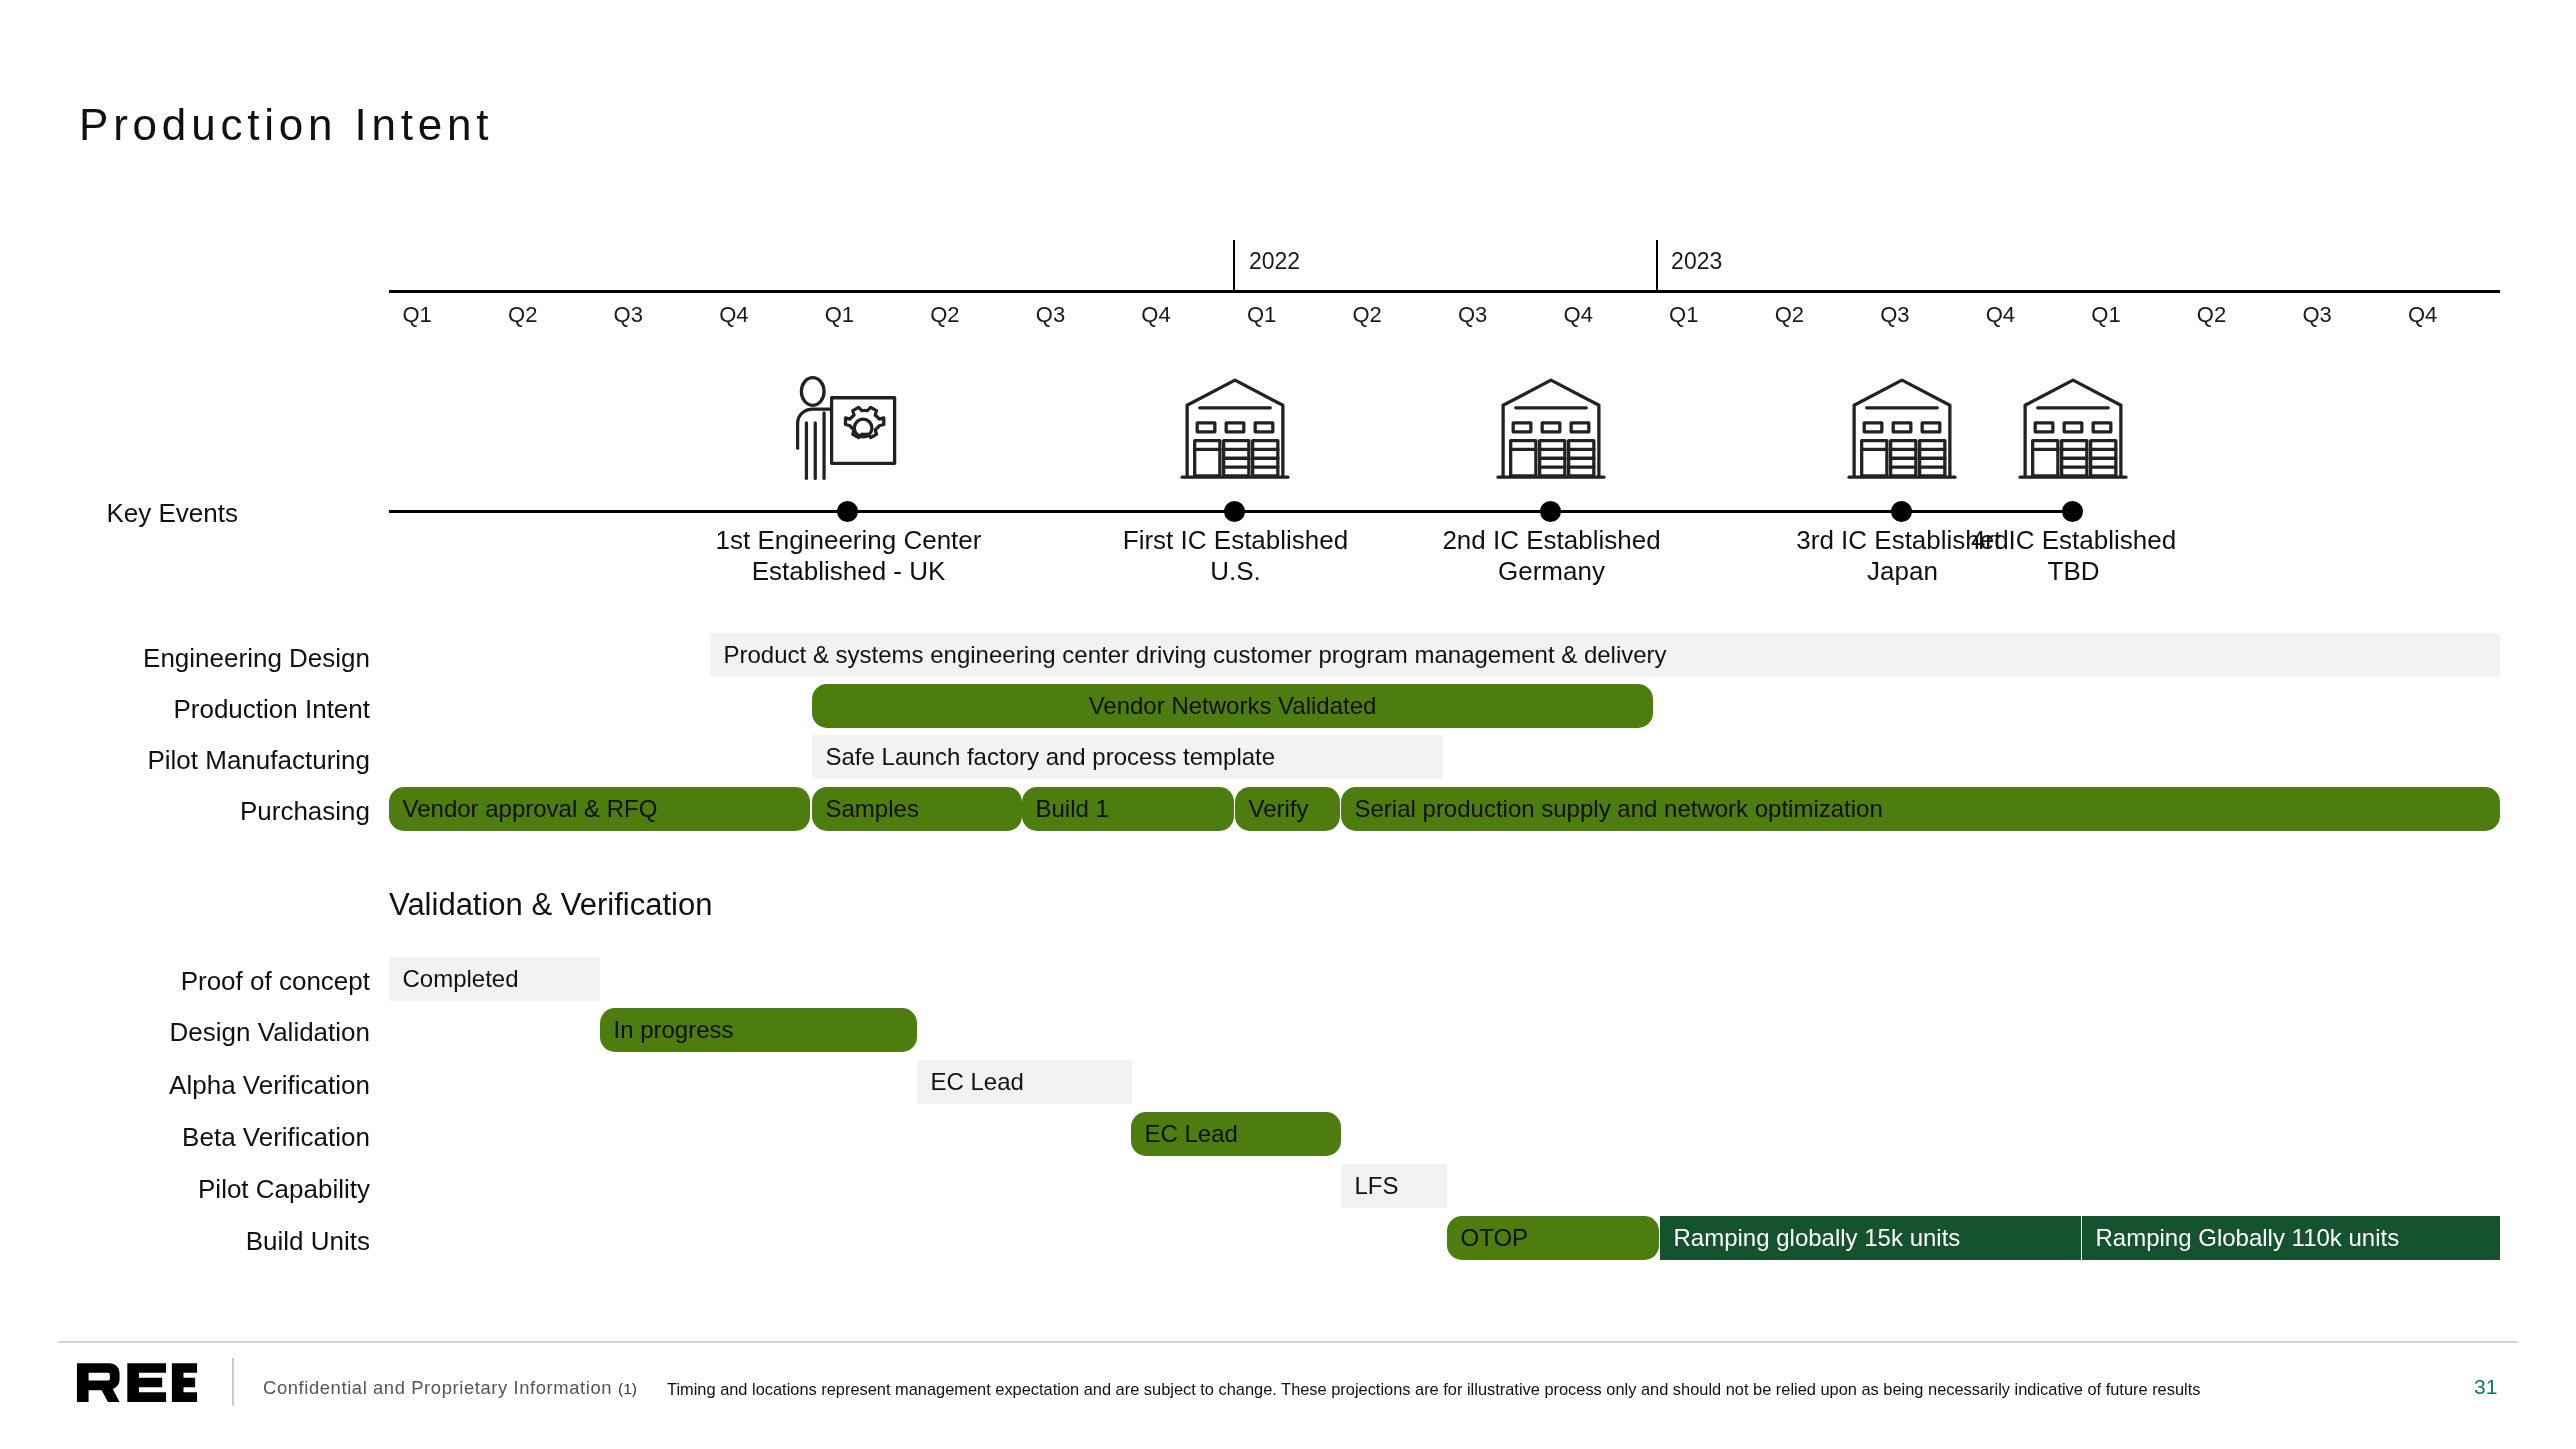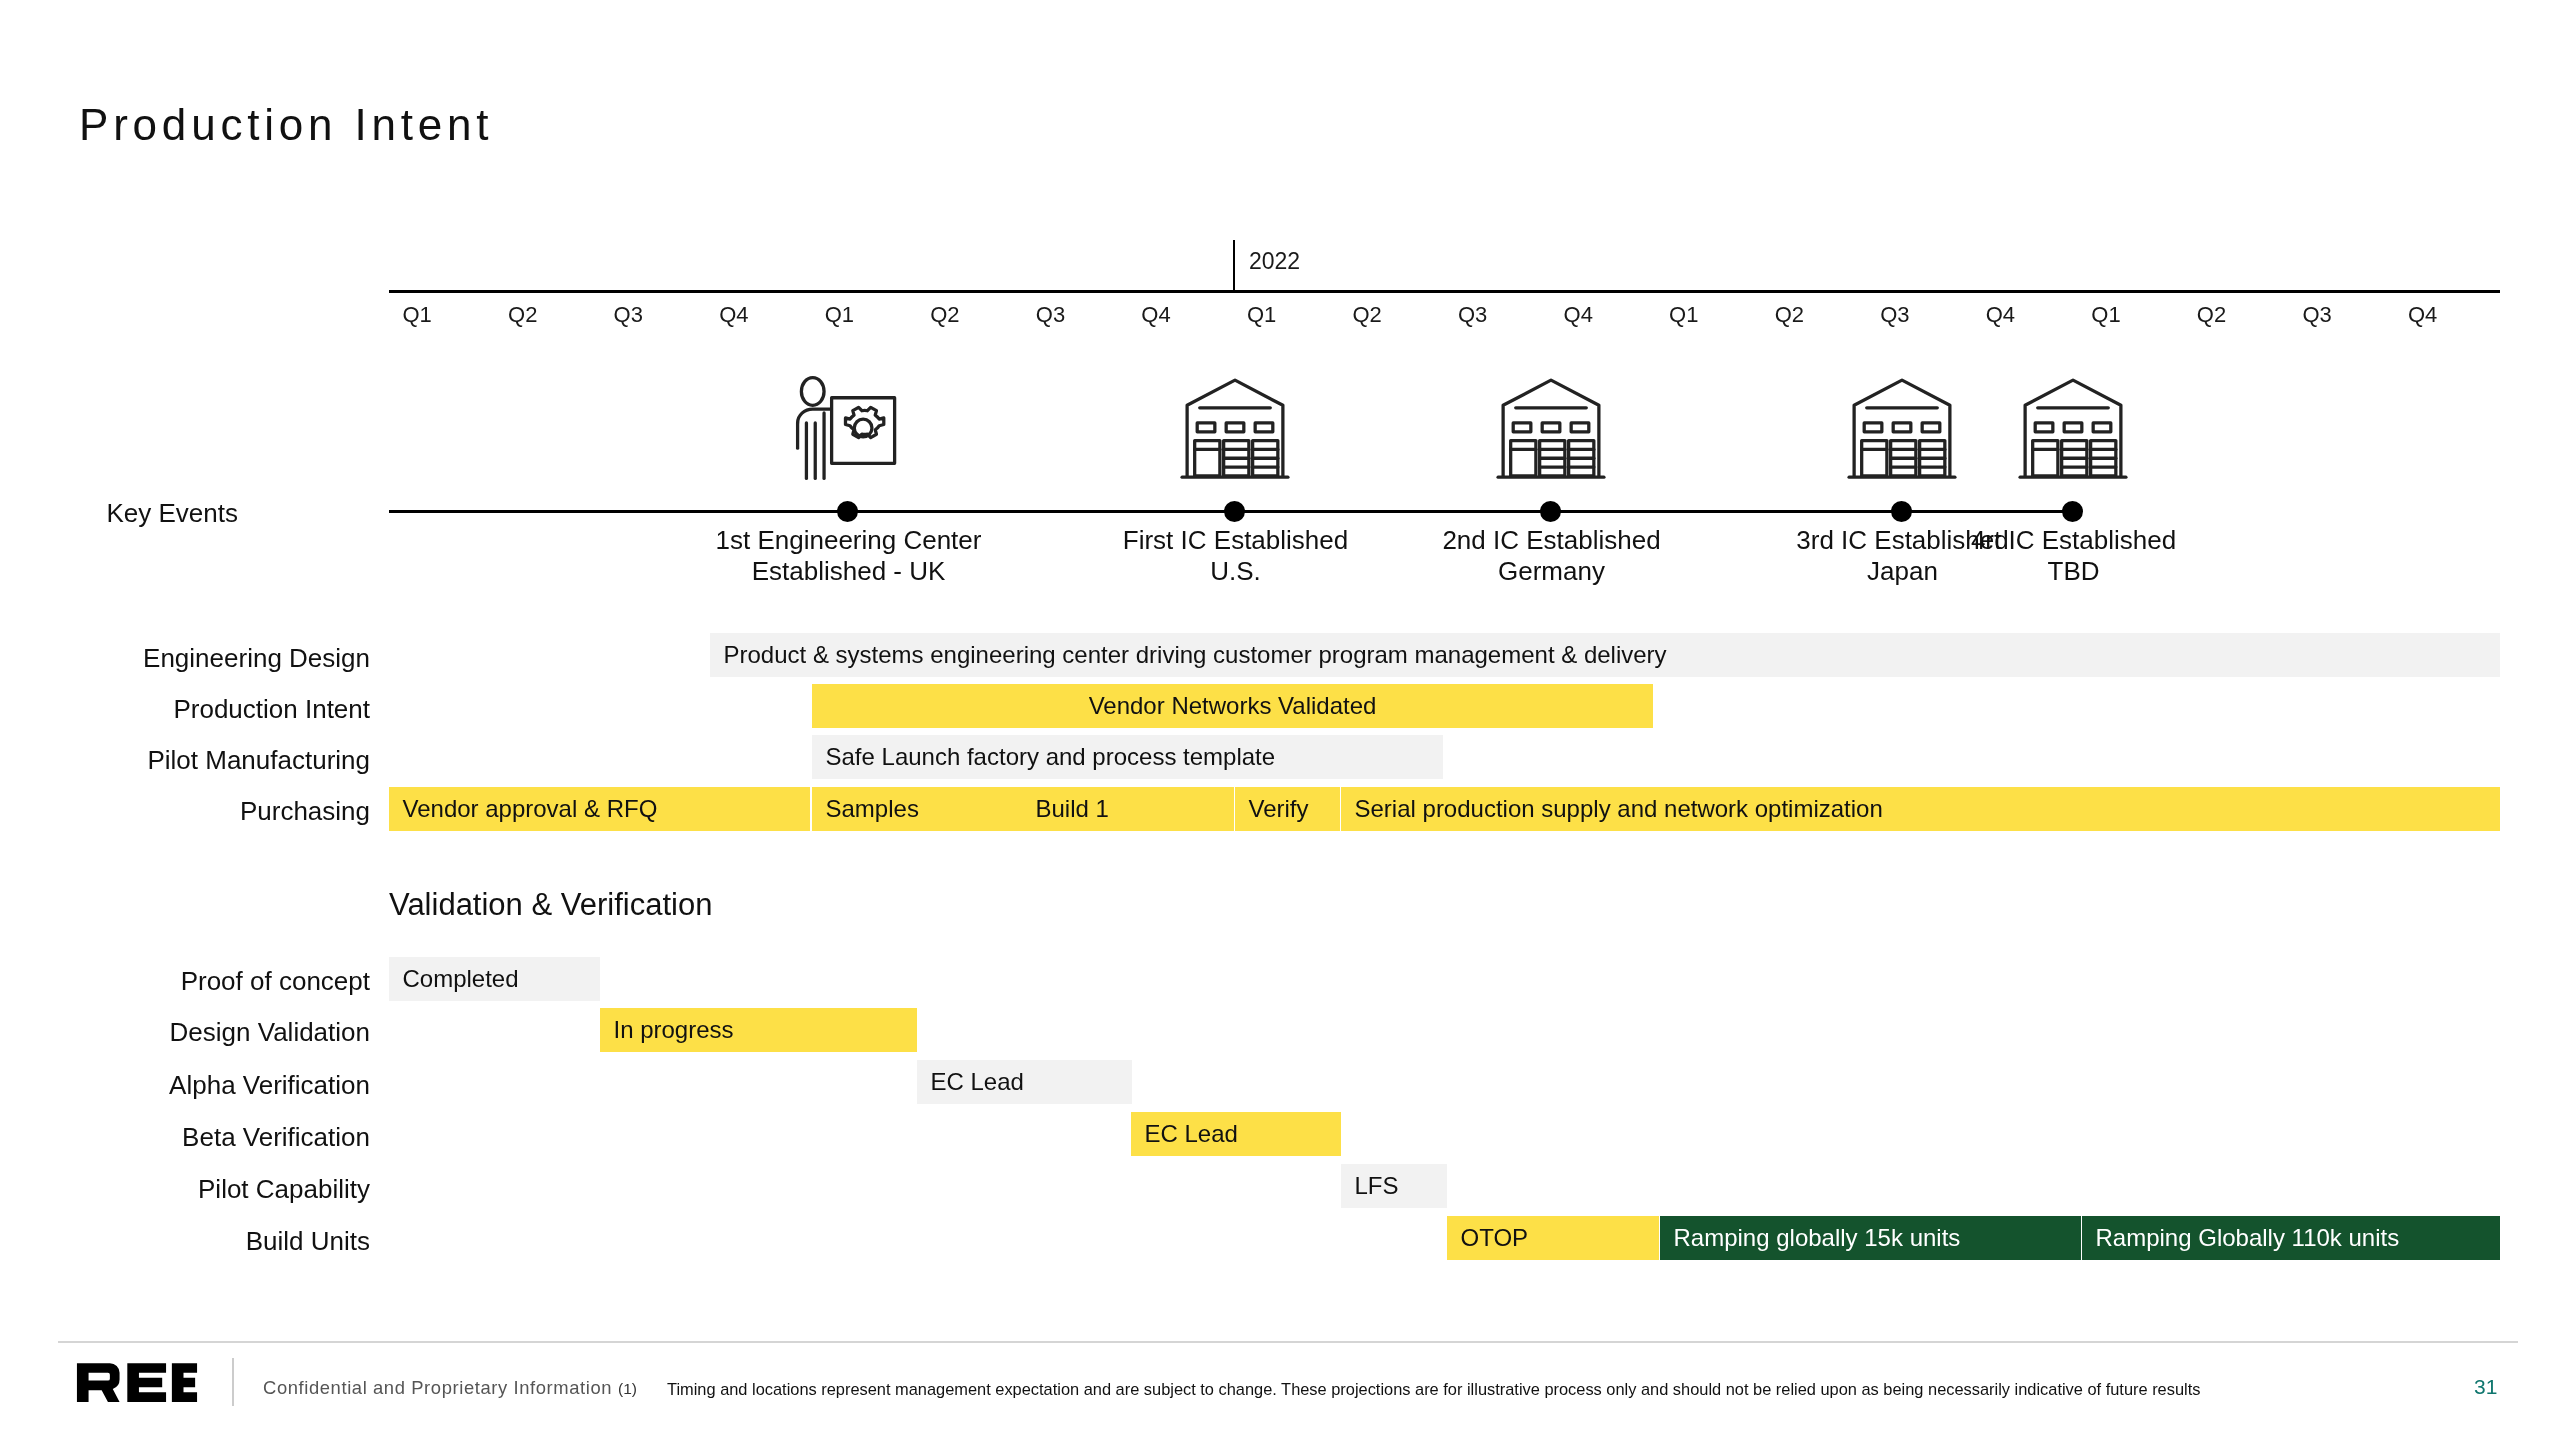--- a/index.html
+++ b/index.html
@@ -68,21 +68,21 @@
   }
   .bar{
     position:absolute;height:44px;box-sizing:border-box;
     display:flex;align-items:center;
     font-size:24px;color:#111;
   }
   .bar span{padding-left:13.5px;padding-right:13.5px;white-space:nowrap;overflow:hidden;}
   .bar.center{justify-content:center;}
   .bar.center span{padding:0;}
   .bar.light{background:#f2f2f2;}
-  .bar.mid{background:#fde047;}
+  .bar.mid{background:#4d7c0f;border-radius:15px;}
   .bar.dark{background:#14532d;color:#ffffff;}
   .bar.sep{border-right:1.9px solid #ffffff;}
   
   #vv-heading{
     position:absolute;left:389px;top:887px;
     font-size:31px;color:#111;white-space:nowrap;
   }
   
   #footer-rule{
     position:absolute;left:58px;top:1341px;width:2460px;height:1.9px;background:#d5d5d5;
@@ -112,20 +112,23 @@
   }
 </style>
 </head>
 <body>
 
 <div id="page-title">Production Intent</div>
 
 <div class="tl" id="year-band">
     <div class="year-cell div" style="left: 40%;">
       <div class="ylabel">2022</div>
+    </div>
+    <div class="year-cell div" style="left: 60%;">
+      <div class="ylabel">2023</div>
     </div>
   </div>
 <div id="year-rule"></div>
 <div class="tl" id="quarter-band">
     <div class="q-cell" style="left: 0%;">
       <span>Q1</span>
     </div>
     <div class="q-cell" style="left: 5%;">
       <span>Q2</span>
     </div>

